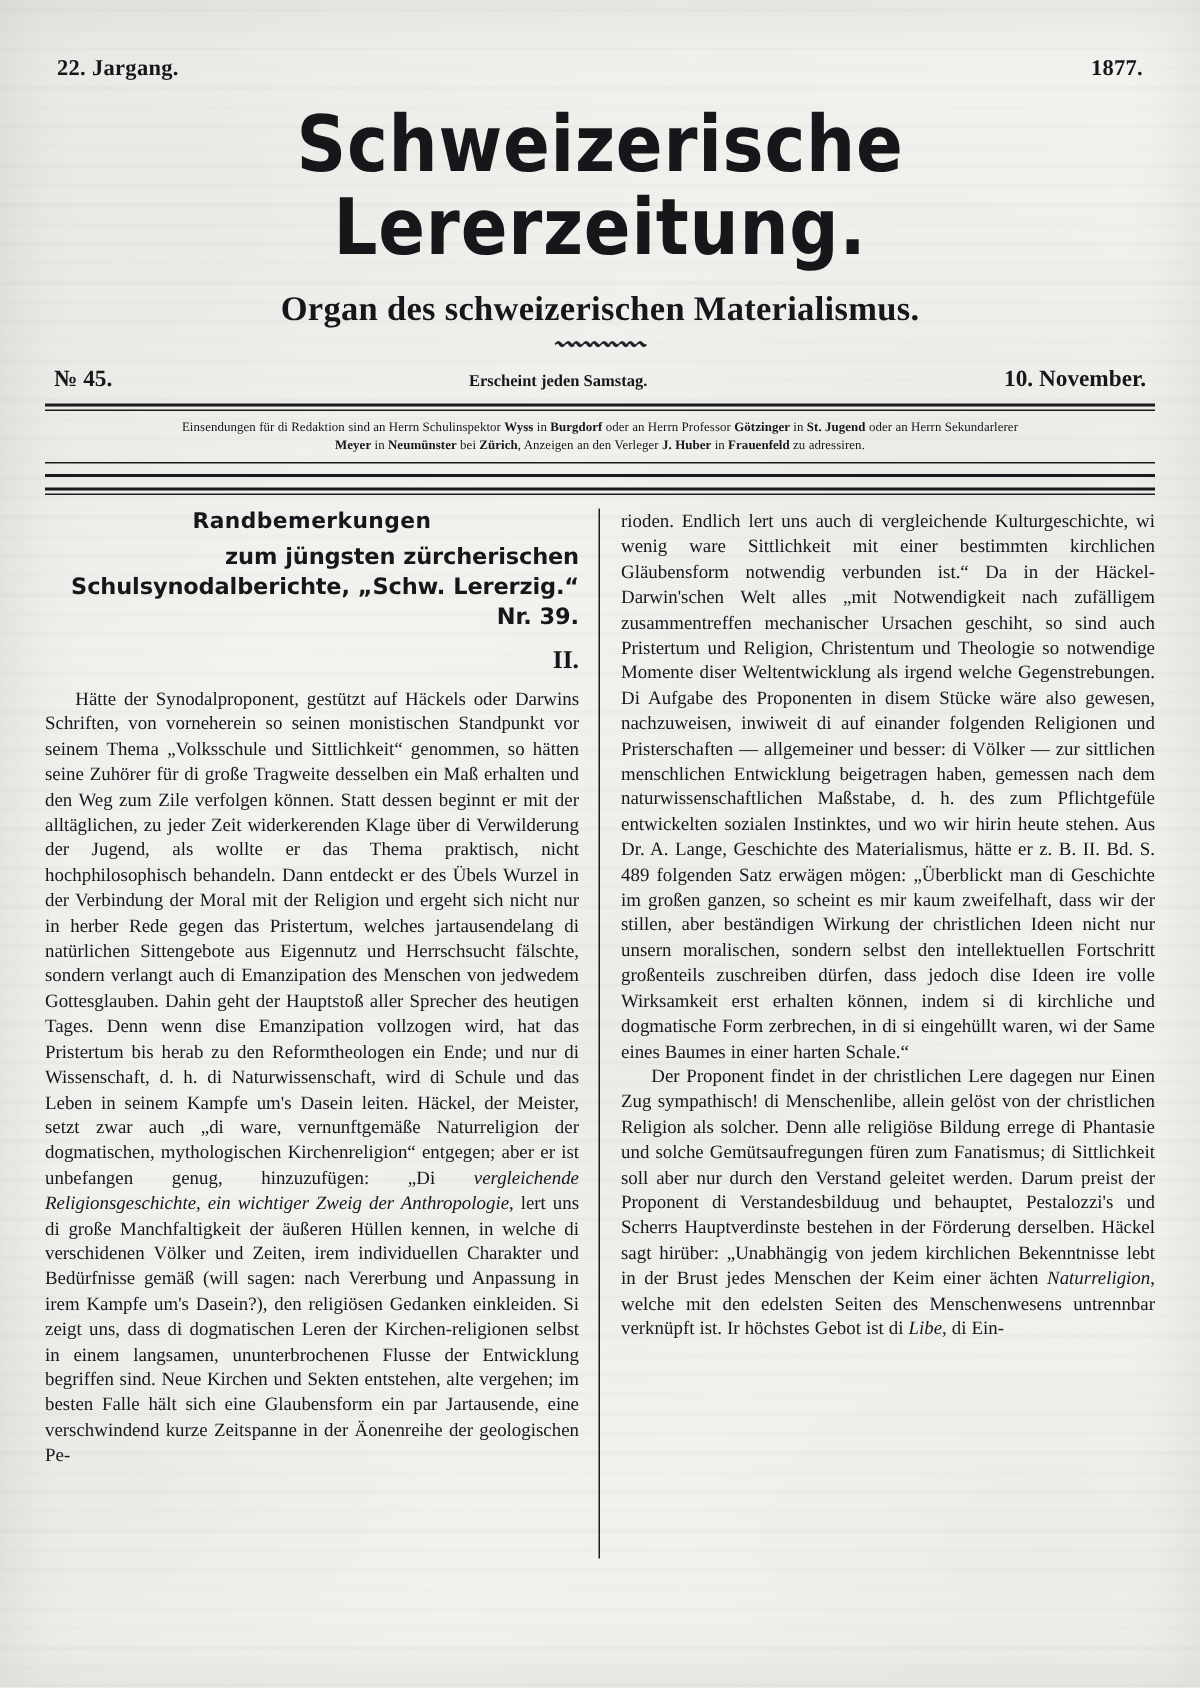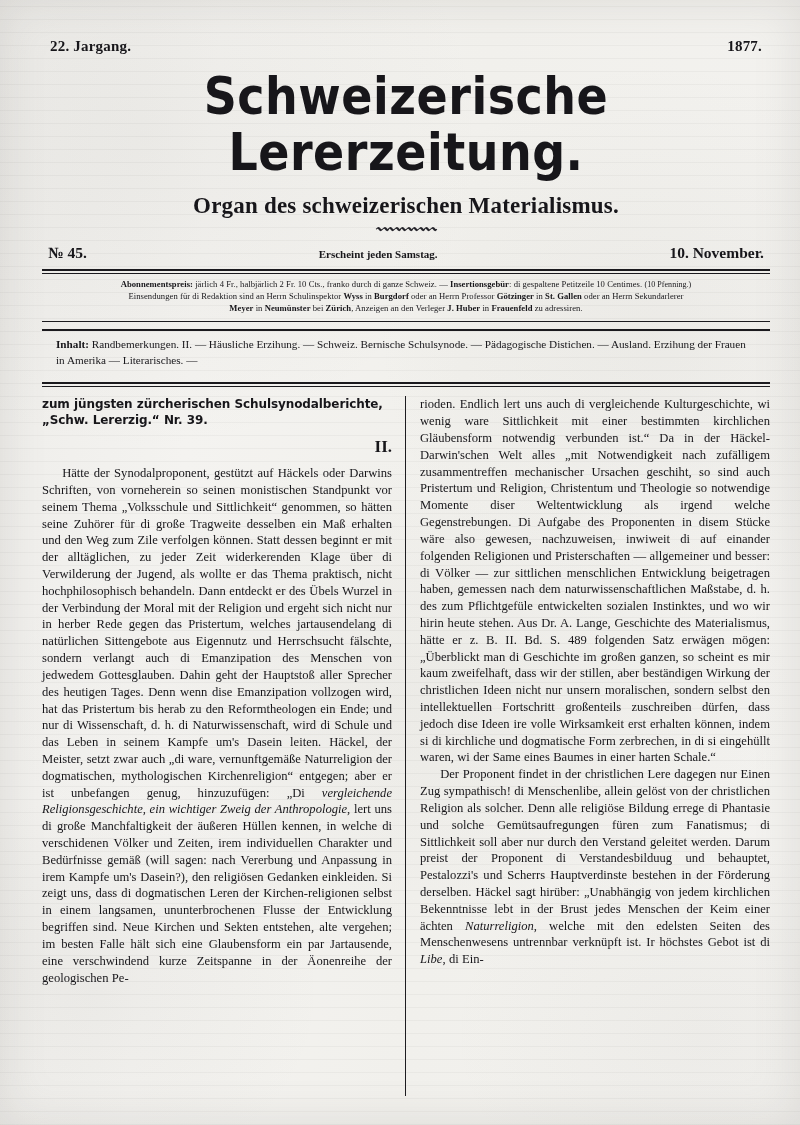--- a/index.html
+++ b/index.html
@@ -45,21 +45,21 @@
     position: absolute;
     inset: 0;
     pointer-events: none;
     z-index: 2;
     box-shadow: inset 0 0 46px rgba(120,118,112,0.18);
   }
 
   .sheet {
     position: relative;
     z-index: 5;
-    padding: 38px 30px 0 42px;
+    padding: 38px 30px 0 30px;
     box-sizing: border-box;
     height: 100%;
   }
 
   
   .topline {
     display: flex;
     justify-content: space-between;
     align-items: baseline;
     font-weight: bold;
@@ -165,24 +165,24 @@
 
   .art-title {
     text-align: center;
     font-family: "DejaVu Sans", sans-serif;
     font-weight: bold;
     font-size: 14.5px;
     letter-spacing: 0.3px;
     margin: 0 0 2px 0;
   }
   .art-sub {
-    text-align: left;
+    text-align: right;
     font-family: "DejaVu Sans", sans-serif;
     font-weight: bold;
-    font-size: 12px;
+    font-size: 15px;
     margin: 0 0 8px 0;
     letter-spacing: -0.1px;
   }
   .art-num {
     text-align: right;
     font-weight: bold;
     font-size: 17px;
     margin: 0 0 6px 0;
   }
 </style>
@@ -209,38 +209,35 @@
   <div class="issueline">
     <span>№ 45.</span>
     <span class="mid">Erscheint jeden Samstag.</span>
     <span>10. November.</span>
   </div>
 
   <hr class="rule-thick">
   <hr class="rule-thin">
 
   <div class="fineprint">
-    <div><b>Abonnementspreis:</b><span> järlich 4 Fr., halbjärlich 2 Fr. 10 Cts., franko durch di ganze Schweiz. — </span><b>Insertionsgebür</b><span>: di gespaltene Petitzeile 10 Centimes.</span> <span class="small">(10 Pfenning.)</span></div>
-    <div><span>Einsendungen für di Redaktion sind an Herrn Schulinspektor </span><b>Wyss</b><span> in </span><b>Burgdorf</b><span> oder an Herrn Professor </span><b>Götzinger</b><span> in </span><b>St. Gallen</b><span> oder an Herrn Sekundarlerer</span></div>
+    <div><span>Einsendungen für di Redaktion sind an Herrn Schulinspektor </span><b>Wyss</b><span> in </span><b>Burgdorf</b><span> oder an Herrn Professor </span><b>Götzinger</b><span> in </span><b>St. Jugend</b><span> oder an Herrn Sekundarlerer</span></div>
     <div><b>Meyer</b><span> in </span><b>Neumünster</b><span> bei </span><b>Zürich</b><span>, Anzeigen an den Verleger </span><b>J. Huber</b><span> in </span><b>Frauenfeld</b><span> zu adressiren.</span></div>
   </div>
 
   <hr class="rule-thin">
   <hr class="rule-thick">
 
-  <div class="inhalt">
-    <b>Inhalt:</b><span> Randbemerkungen. II. — Häusliche Erzihung. — Schweiz. Bernische Schulsynode. — Pädagogische Distichen. — Ausland. Erzihung der Frauen in Amerika — Literarisches. —</span>
-  </div>
 
   <hr class="rule-thick">
   <hr class="rule-thin">
 
   <div class="columns">
 
     <div class="col left">
+      <div class="art-title">Randbemerkungen</div>
       <div class="art-sub">zum jüngsten zürcherischen Schulsynodalberichte, „Schw. Lererzig.“ Nr. 39.</div>
       <div class="art-num">II.</div>
       <p><span>Hätte der Synodalproponent, gestützt auf Häckels oder Darwins Schriften, von vorneherein so seinen monistischen Standpunkt vor seinem Thema „Volksschule und Sittlichkeit“ genommen, so hätten seine Zuhörer für di große Tragweite desselben ein Maß erhalten und den Weg zum Zile verfolgen können. Statt dessen beginnt er mit der alltäglichen, zu jeder Zeit widerkerenden Klage über di Verwilderung der Jugend, als wollte er das Thema praktisch, nicht hochphilosophisch behandeln. Dann entdeckt er des Übels Wurzel in der Verbindung der Moral mit der Religion und ergeht sich nicht nur in herber Rede gegen das Pristertum, welches jartausendelang di natürlichen Sittengebote aus Eigennutz und Herrschsucht fälschte, sondern verlangt auch di Emanzipation des Menschen von jedwedem Gottesglauben. Dahin geht der Hauptstoß aller Sprecher des heutigen Tages. Denn wenn dise Emanzipation vollzogen wird, hat das Pristertum bis herab zu den Reformtheologen ein Ende; und nur di Wissenschaft, d. h. di Naturwissenschaft, wird di Schule und das Leben in seinem Kampfe um's Dasein leiten. Häckel, der Meister, setzt zwar auch „di ware, vernunftgemäße Naturreligion der dogmatischen, mythologischen Kirchenreligion“ entgegen; aber er ist unbefangen genug, hinzuzufügen: „Di </span><i>vergleichende Religionsgeschichte, ein wichtiger Zweig der Anthropologie</i><span>, lert uns di große Manchfaltigkeit der äußeren Hüllen kennen, in welche di verschidenen Völker und Zeiten, irem individuellen Charakter und Bedürfnisse gemäß (will sagen: nach Vererbung und Anpassung in irem Kampfe um's Dasein?), den religiösen Gedanken einkleiden. Si zeigt uns, dass di dogmatischen Leren der Kirchen-religionen selbst in einem langsamen, ununterbrochenen Flusse der Entwicklung begriffen sind. Neue Kirchen und Sekten entstehen, alte vergehen; im besten Falle hält sich eine Glaubensform ein par Jartausende, eine verschwindend kurze Zeitspanne in der Äonenreihe der geologischen Pe-</span></p>
     </div>
 
     <div class="col right">
       <p class="cont">rioden. Endlich lert uns auch di vergleichende Kulturgeschichte, wi wenig ware Sittlichkeit mit einer bestimmten kirchlichen Gläubensform notwendig verbunden ist.“ Da in der Häckel-Darwin'schen Welt alles „mit Notwendigkeit nach zufälligem zusammentreffen mechanischer Ursachen geschiht, so sind auch Pristertum und Religion, Christentum und Theologie so notwendige Momente diser Weltentwicklung als irgend welche Gegenstrebungen. Di Aufgabe des Proponenten in disem Stücke wäre also gewesen, nachzuweisen, inwiweit di auf einander folgenden Religionen und Pristerschaften — allgemeiner und besser: di Völker — zur sittlichen menschlichen Entwicklung beigetragen haben, gemessen nach dem naturwissenschaftlichen Maßstabe, d. h. des zum Pflichtgefüle entwickelten sozialen Instinktes, und wo wir hirin heute stehen. Aus Dr. A. Lange, Geschichte des Materialismus, hätte er z. B. II. Bd. S. 489 folgenden Satz erwägen mögen: „Überblickt man di Geschichte im großen ganzen, so scheint es mir kaum zweifelhaft, dass wir der stillen, aber beständigen Wirkung der christlichen Ideen nicht nur unsern moralischen, sondern selbst den intellektuellen Fortschritt großenteils zuschreiben dürfen, dass jedoch dise Ideen ire volle Wirksamkeit erst erhalten können, indem si di kirchliche und dogmatische Form zerbrechen, in di si eingehüllt waren, wi der Same eines Baumes in einer harten Schale.“</p>
       <p><span>Der Proponent findet in der christlichen Lere dagegen nur Einen Zug sympathisch! di Menschenlibe, allein gelöst von der christlichen Religion als solcher. Denn alle religiöse Bildung errege di Phantasie und solche Gemütsaufregungen füren zum Fanatismus; di Sittlichkeit soll aber nur durch den Verstand geleitet werden. Darum preist der Proponent di Verstandesbilduug und behauptet, Pestalozzi's und Scherrs Hauptverdinste bestehen in der Förderung derselben. Häckel sagt hirüber: „Unabhängig von jedem kirchlichen Bekenntnisse lebt in der Brust jedes Menschen der Keim einer ächten </span><i>Naturreligion</i><span>, welche mit den edelsten Seiten des Menschenwesens untrennbar verknüpft ist. Ir höchstes Gebot ist di </span><i>Libe</i><span>, di Ein-</span></p>
     </div>
 

